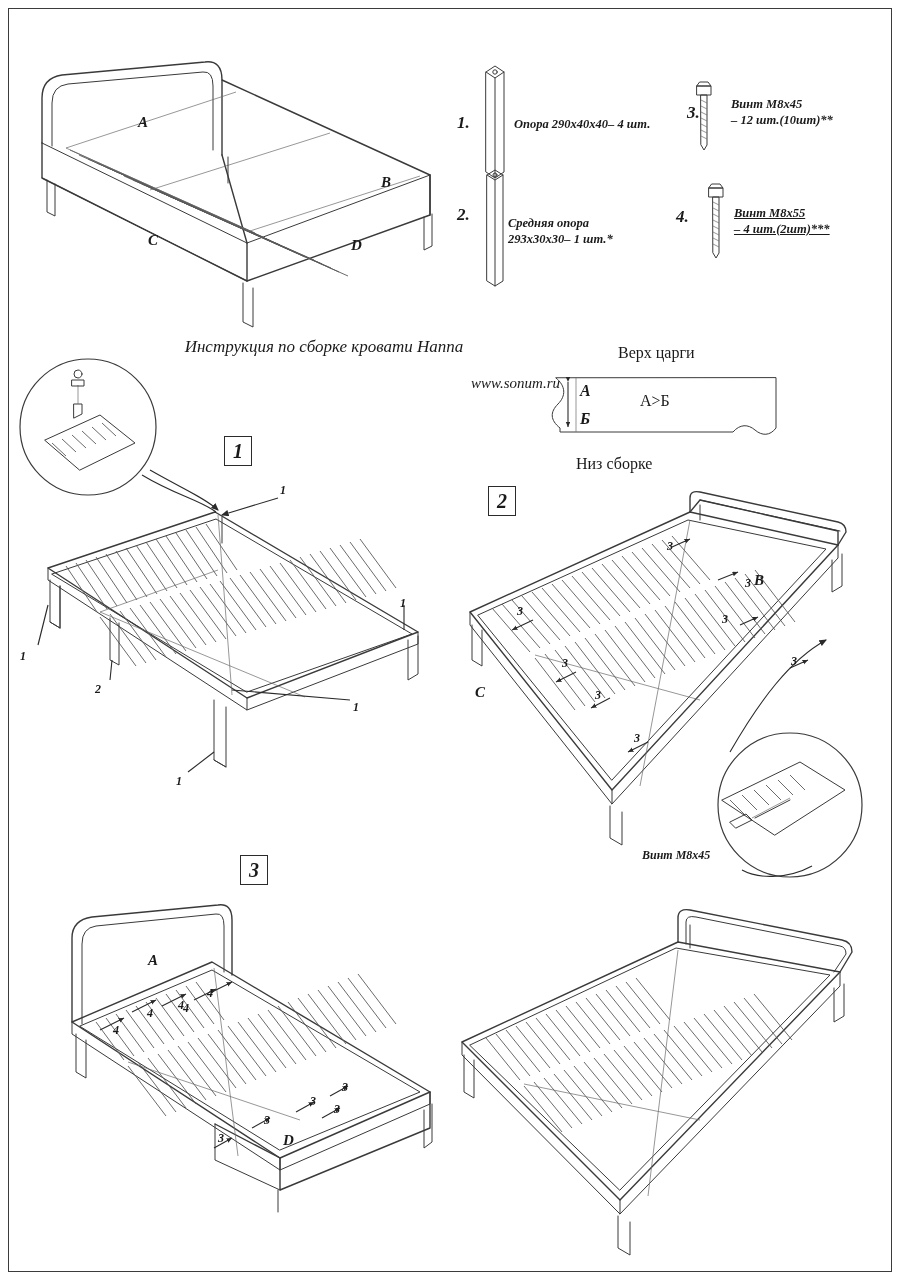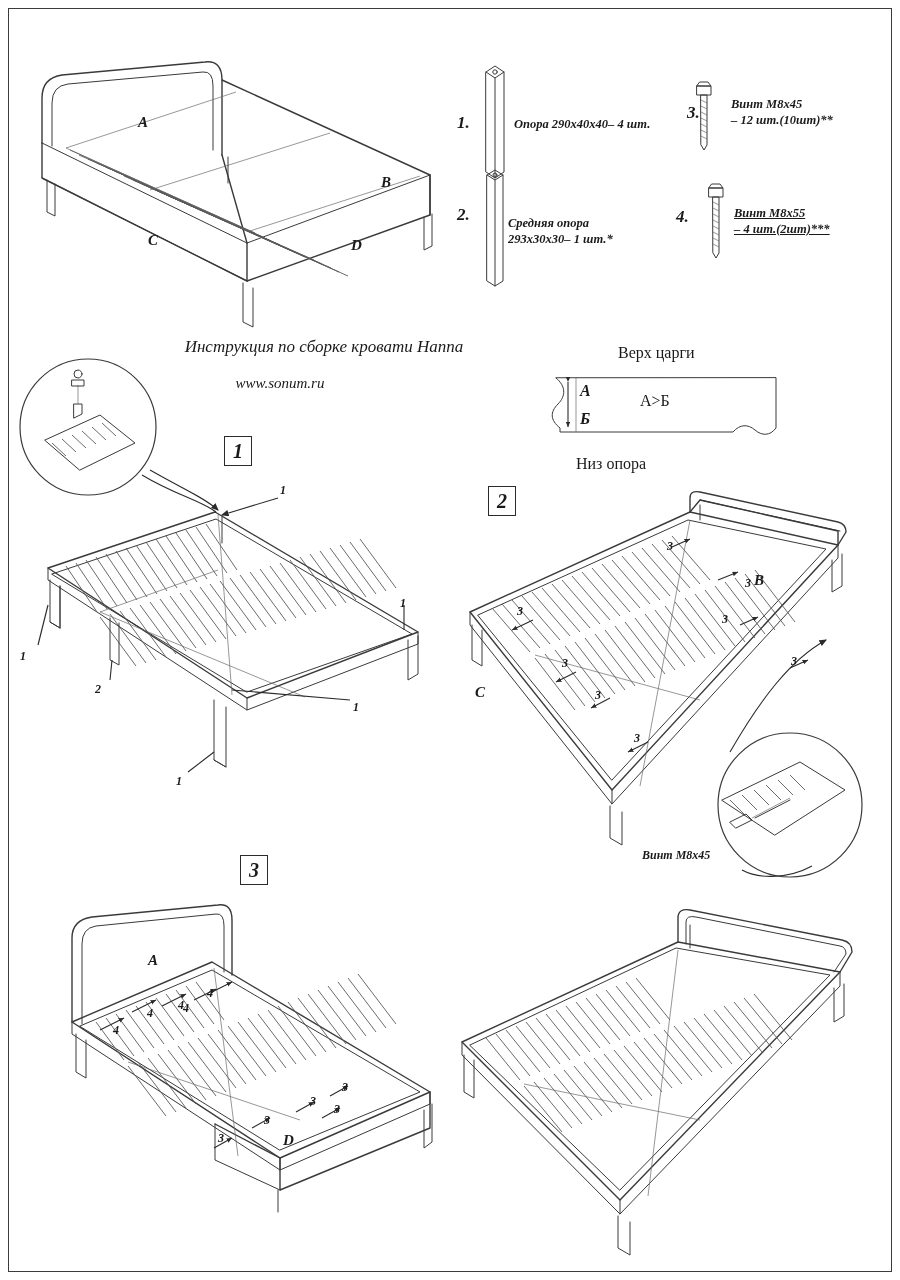--- a/index.html
+++ b/index.html
@@ -86,21 +86,21 @@
     font-weight: normal;
     font-size: 17px;
     text-align: center;
     width: 100%;
     margin-left: 44px;
   }
   .subtitle {
     position: absolute;
     font-style: italic;
     font-size: 15px;
-    text-align: center;
+    text-align: right;
     width: 100%;
   }
   .callout-num {
     position: absolute;
     font-style: italic;
     font-weight: bold;
     font-size: 12px;
   }
   .bigtext {
     position: absolute;
@@ -385,21 +385,21 @@
   <div class="partnum" style="left:687px; top:103px;">3.</div>
   <div class="parttext" style="left:731px; top:97px;">Винт М8х45
 – 12 шт.(10шт)**</div>
 
   <div class="partnum" style="left:676px; top:207px;">4.</div>
   <div class="parttext" style="left:734px; top:206px;text-decoration:underline;">Винт М8х55
 – 4 шт.(2шт)***</div>
 
 
   <div class="bigtext" style="left:618px; top:344px;">Верх царги</div>
-  <div class="bigtext" style="left:576px; top:455px;">Низ опора</div>
+  <div class="bigtext" style="left:576px; top:455px;">Низ сборке</div>
   <div class="abtext" style="left:580px; top:382px;">А</div>
   <div class="abtext" style="left:580px; top:410px;">Б</div>
   <div class="bigtext" style="left:640px; top:392px;">А&gt;Б</div>
 
   <div class="num-step" style="left:224px; top:436px; width:26px; height:28px; line-height:28px;">1</div>
   <div class="num-step" style="left:488px; top:486px; width:26px; height:28px; line-height:28px;">2</div>
   <div class="num-step" style="left:240px; top:855px; width:26px; height:28px; line-height:28px;">3</div>
 
   <div class="callout-num" style="left:280px; top:483px;">1</div>
   <div class="callout-num" style="left:20px; top:649px;">1</div>

